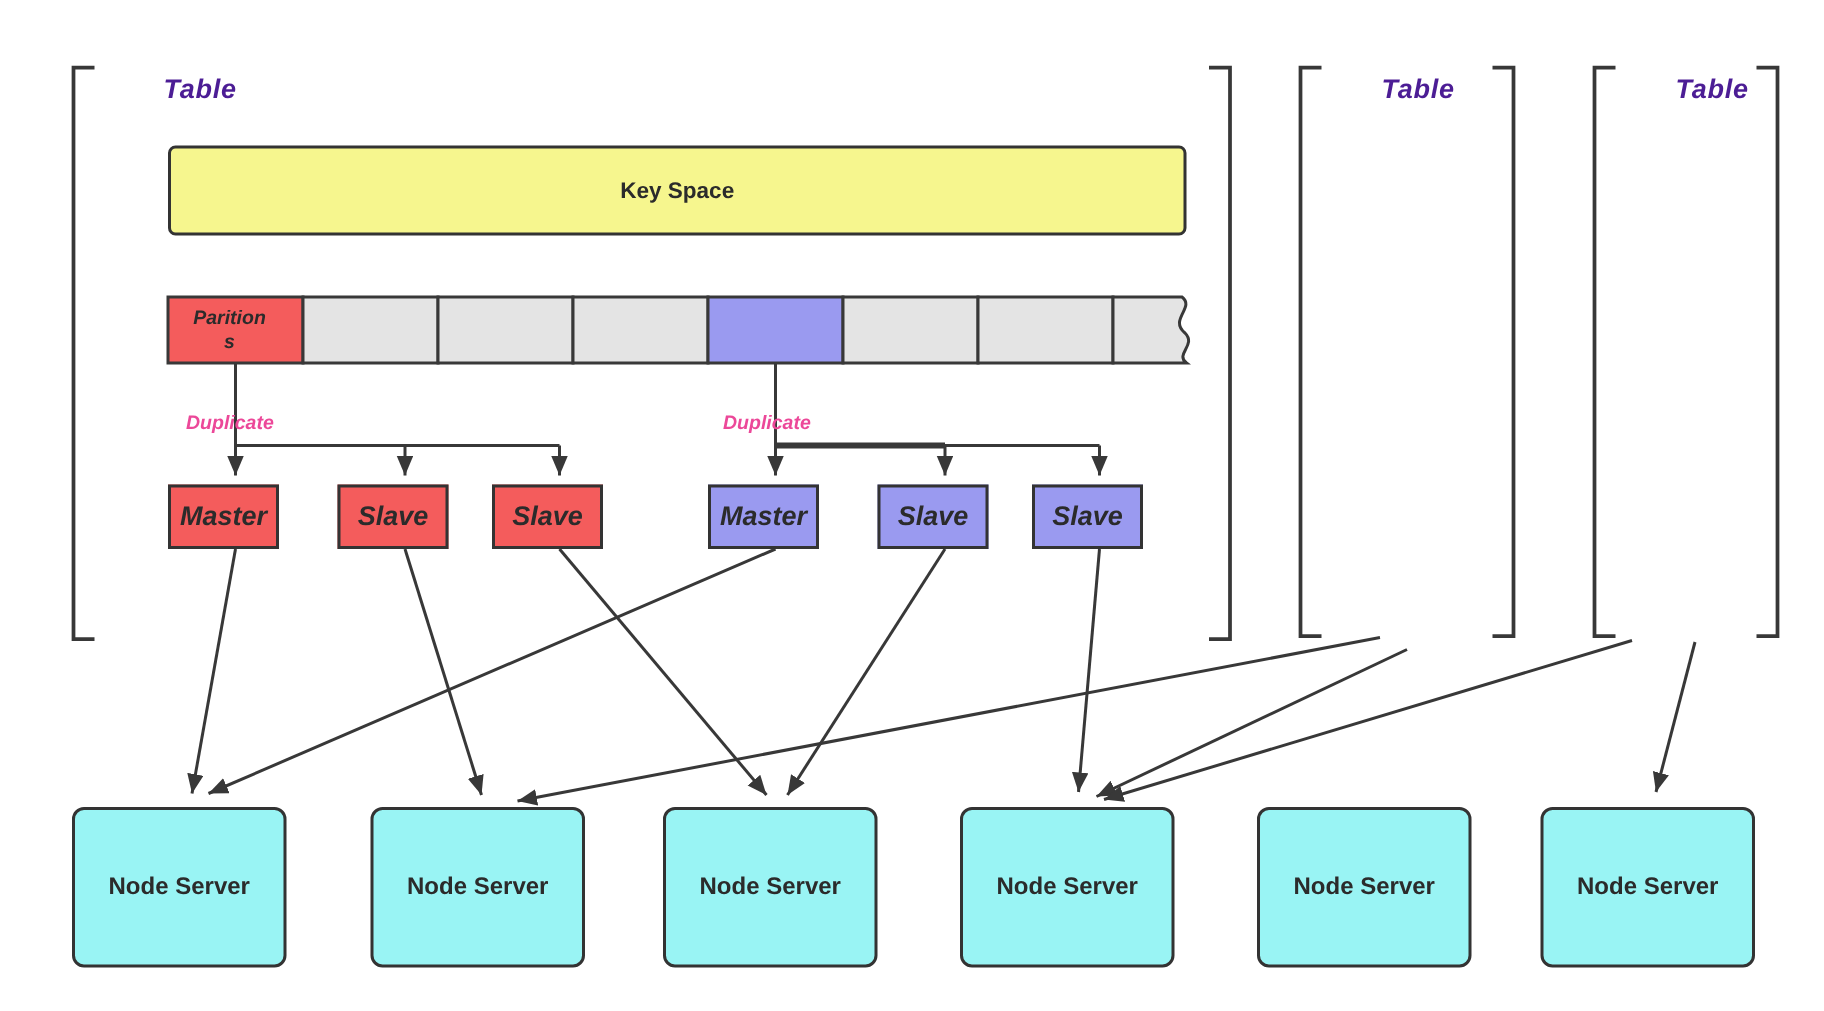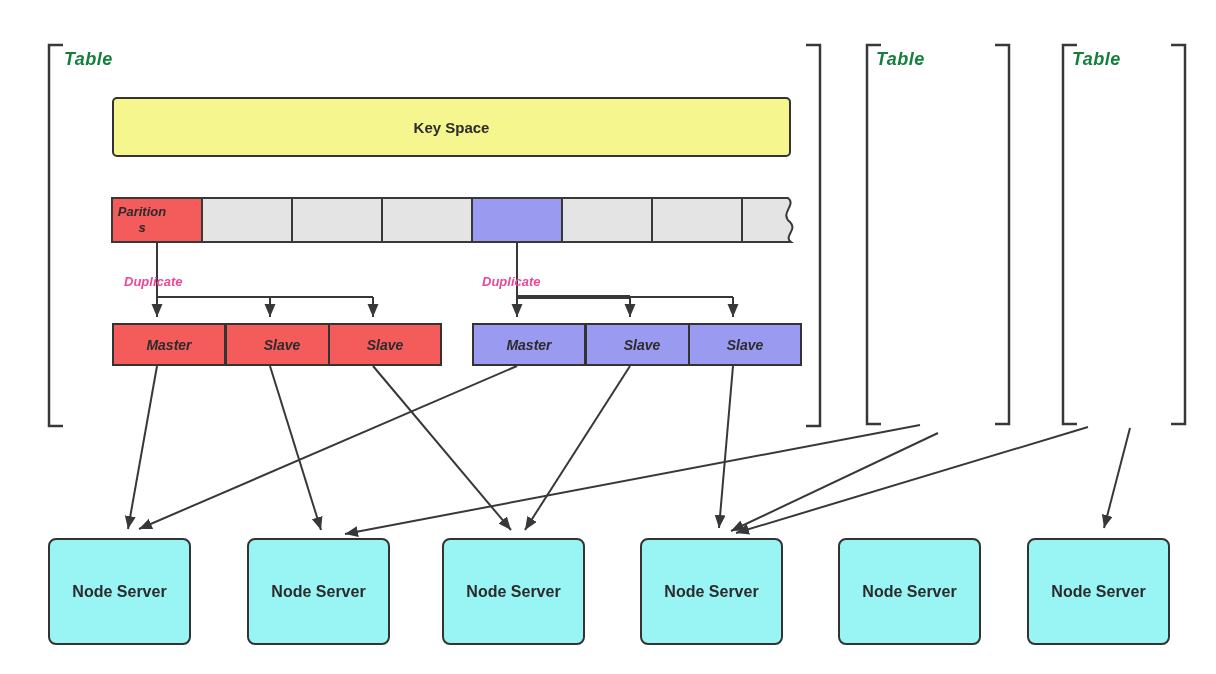--- a/index.html
+++ b/index.html
@@ -6,38 +6,39 @@
   #canvas{
     position:relative;width:1216px;height:674px;background:#fff;overflow:hidden;
     font-family:"Liberation Sans", sans-serif;color:#2b2b2b;
   }
   svg.wires{position:absolute;left:0;top:0;width:1216px;height:674px;}
   .box{
     position:absolute;box-sizing:border-box;border:2px solid #333;
     display:flex;align-items:center;justify-content:center;text-align:center;
   }
   .table-label{
-    position:absolute;font-style:italic;font-weight:bold;font-size:18px;color:#15803d;
+    position:absolute;font-style:italic;font-weight:bold;font-size:18px;color:#4c1d95;
     letter-spacing:0.5px;
+    margin-left:45px;
   }
   .keyspace{
     left:112px;top:97px;width:679px;height:60px;border-radius:5px;
     background:var(--yellow,#F6F68E);font-weight:bold;font-size:15px;align-items:center;
   }
   .part-label{
-    left:97px;top:198px;width:90px;height:44px;position:absolute;
+    left:108px;top:198px;width:90px;height:44px;position:absolute;
     display:flex;align-items:center;justify-content:center;text-align:center;
     font-style:italic;font-weight:bold;font-size:13px;line-height:1.2;
     white-space:pre-line;color:#2b2b2b;
   }
   .dup-label{
     position:absolute;font-style:italic;font-weight:bold;font-size:13px;color:#ec4899;
   }
   .replica{
-    width:114px;height:43px;top:323px;font-style:italic;font-weight:bold;font-size:14px;
+    width:74px;height:43px;top:323px;font-style:italic;font-weight:bold;font-size:18px;
   }
   .replica.red{background:var(--red,#F45C5C);}
   .replica.purple{background:var(--purple,#9A9AF0);}
   .node{
     width:143px;height:107px;top:538px;background:var(--cyan,#99F4F4);
     border-radius:8px;font-weight:bold;font-size:16px;
   }
 </style>
 </head>
 <body>

